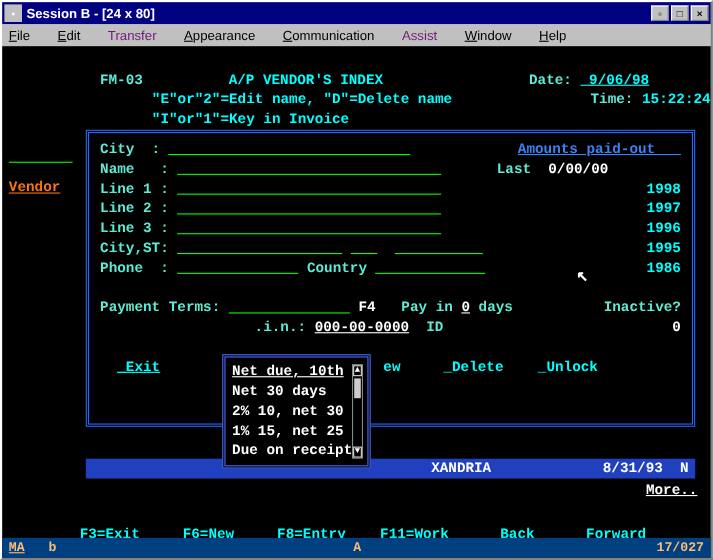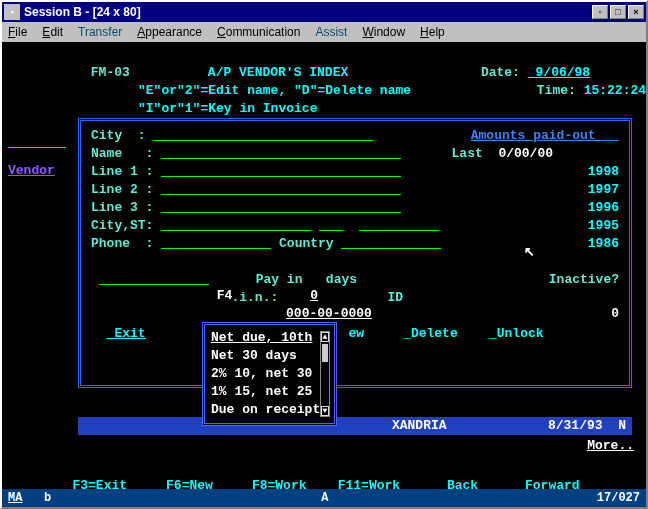--- a/index.html
+++ b/index.html
@@ -56,39 +56,39 @@
     color: #000;
   }
   .menubar {
     background: #c0c0c0;
     font-family: Arial, sans-serif;
     font-size: 12px;
     height: 20px;
     display: flex;
     align-items: center;
     padding: 0 6px;
-    gap: 15px;
+    gap: 25px;
   }
   .menu-item { color: #000; }
-  .menu-item.disabled { color: #0c4a6e; }
+  .menu-item.disabled { color: #701a75; }
   .menu-item .ul { text-decoration: underline; }
   .terminal {
     flex: 1;
     background: #000;
     color: #00ff00;
     font-family: "Courier New", monospace;
     font-size: 13px;
     font-weight: bold;
     line-height: 18px;
     position: relative;
     padding: 4px 8px;
   }
   .row { white-space: pre; height: 18px; }
   .cyan { color: #00ffff; }
-  .white { color: #ffffff; margin-top: 16px; }
+  .white { color: #ffffff; }
   .green { color: #5eead4; }
   .ul { text-decoration: underline; }
   .box {
     position: absolute;
     border: 3px double #2468ff;
     left: 76px;
     top: 76px;
     width: 554px;
     height: 270px;
     padding: 6px 10px;
@@ -176,21 +176,21 @@
     right: 12px;
     bottom: 52px;
     color: #fff;
     text-decoration: underline;
   }
   .status-strip {
     position: absolute;
     left: 0; right: 0; bottom: 0;
     height: 18px;
     background: #004080;
-    color: #ffffff;
+    color: #fdba74;
     display: flex;
     align-items: center;
     white-space: pre;
     padding: 0 6px;
     font-size: 12px;
   }
   .status-strip .r { margin-left: auto; }
   .cursor-arrow {
     position: absolute;
     left: 522px;
@@ -198,21 +198,21 @@
     color: #fff;
     font-size: 18px;
     z-index: 30;
     pointer-events: none;
     text-shadow: 1px 1px 0 #000;
   }
   .sidebar-vendor {
     position: absolute;
     left: 6px;
     top: 120px;
-    color: #8b5cf6;
+    color: #f97316;
     text-decoration: underline;
   }
   .green-line {
     position: absolute;
     left: 6px;
     top: 105px;
     width: 58px;
     border-bottom: 1px solid #00ff00;
   }
 </style>
@@ -289,20 +289,21 @@
       </div>
       <div class="box-row">
         <span class="green">Phone  :</span>
         <span> </span><span class="field-line" style="width:110px"></span>
         <span> </span><span class="green">Country</span>
         <span> </span><span class="field-line" style="width:100px"></span>
         <span class="cyan" style="margin-left:auto">1986</span>
       </div>
       <div class="box-row"></div>
       <div class="box-row">
+        <span class="green">Payment Terms:</span>
         <span> </span><span class="field-line" style="width:110px"></span>
         <span> </span><span class="white">F4</span>
         <span>   </span><span class="green">Pay in </span><span class="white ul">0</span><span class="green"> days</span>
         <span style="margin-left:auto" class="green">Inactive?</span>
       </div>
       <div class="box-row">
         <span>                  </span><span class="green">.i.n.:</span>
         <span> </span><span class="white ul">000-00-0000</span>
         <span>  </span><span class="green">ID</span>
         <span style="margin-left:auto" class="white">0</span>
@@ -334,21 +335,21 @@
       <span>XANDRIA</span>
       <span>             </span>
       <span>8/31/93</span>
       <span>  </span>
       <span>N</span>
     </div>
 
     <div class="more-link">More..</div>
 
     <div class="bottom-fn">
-      <span>  </span><span>F3=Exit</span><span>     </span><span>F6=New</span><span>     </span><span>F8=Work</span><span>    </span><span>F11=Work</span><span>     </span><span>_Back</span><span>     </span><span>_Forward</span>
+      <span>  </span><span>F3=Exit</span><span>     </span><span>F6=New</span><span>     </span><span>F8=Entry</span><span>    </span><span>F11=Work</span><span>     </span><span>_Back</span><span>     </span><span>_Forward</span>
     </div>
 
     <div class="status-strip">
       <span style="text-decoration:underline">MA</span>
       <span>   </span>
       <span>b</span>
       <span style="margin-left:270px">A</span>
       <span class="r">17/027</span>
     </div>
 

